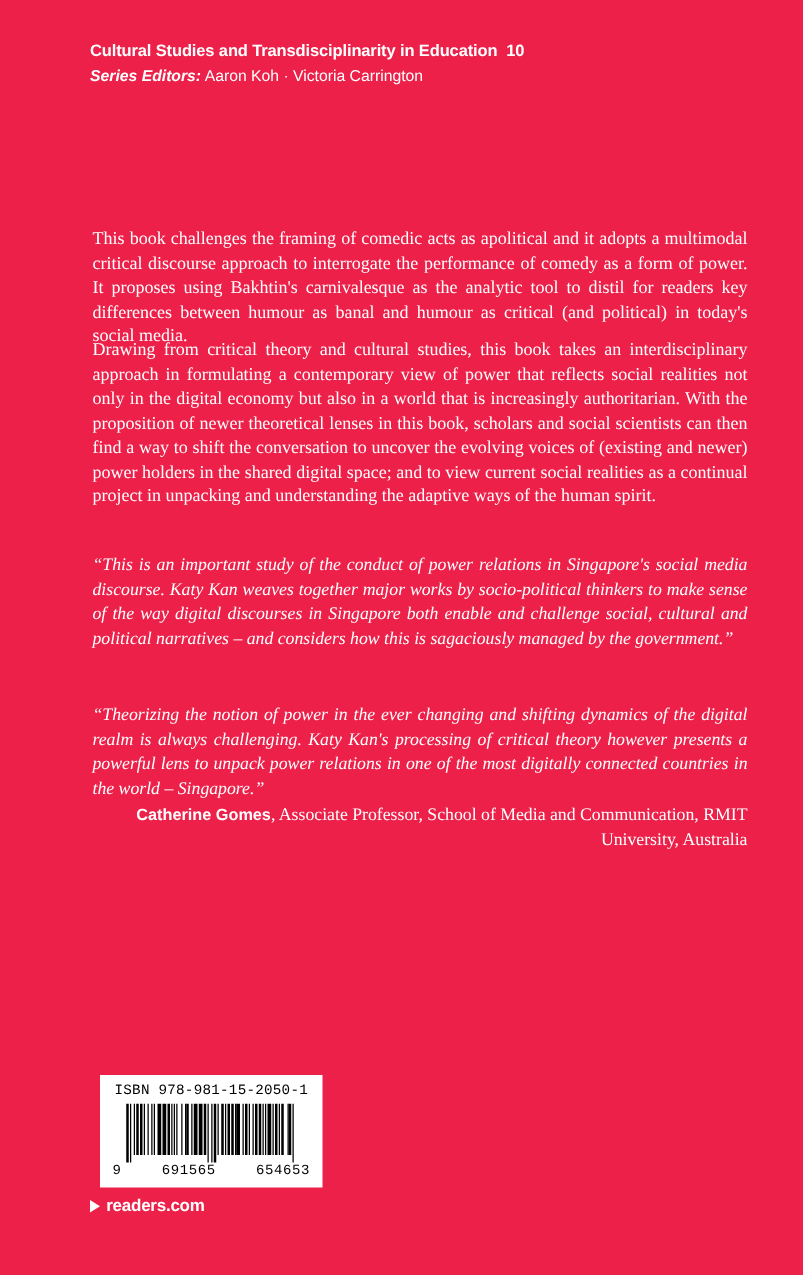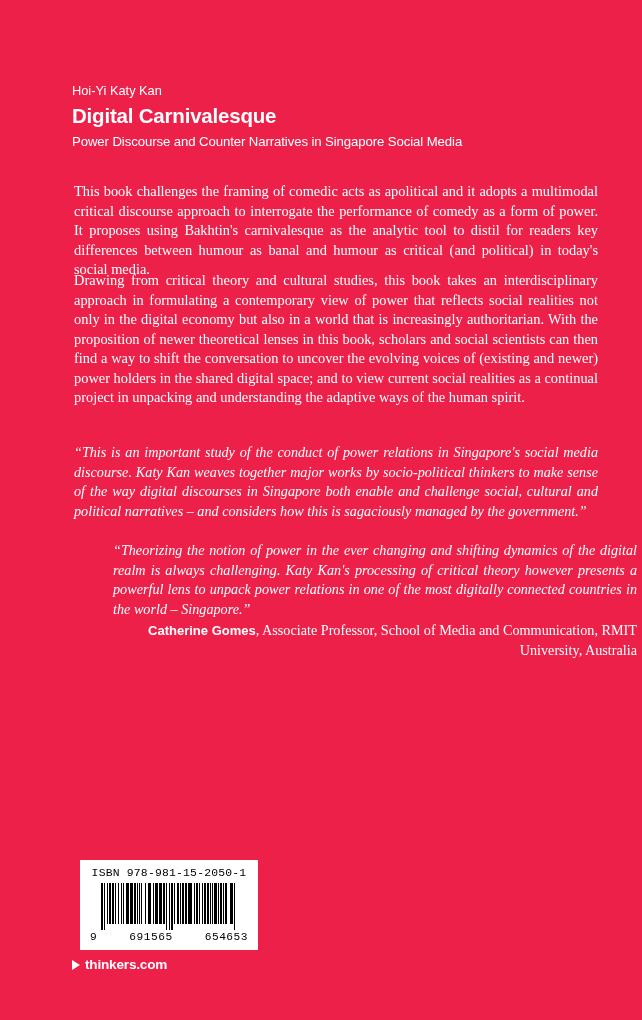--- a/index.html
+++ b/index.html
@@ -104,21 +104,21 @@
   .blurb.p2 { top: 271px; }
 
   
   .endorsement {
     position: absolute;
     left: 74px;
     width: 524px;
     color: #ffffff;
   }
   .endorsement.e1 { top: 443px; }
-  .endorsement.e2 { top: 541px; margin-left: 39px; }
+  .endorsement.e2 { top: 563px; }
 
   .quote-text {
     font-family: "Liberation Serif", serif;
     font-style: italic;
     font-size: 14.2px;
     line-height: 1.38;
     text-align: justify;
   }
   .quote-attrib {
     margin-top: 2px;
@@ -198,26 +198,30 @@
     font-size: 13.6px;
     color: #ffffff;
     letter-spacing: -0.2px;
   }
 </style>
 </head>
 <body>
 
 <div class="cover">
 
-
-  <div class="title-block">
-    <div class="author-name">Hoi-Yi Katy Kan</div>
-    <div class="book-title">Digital Carnivalesque</div>
-    <div class="book-subtitle">Power Discourse and Counter Narratives in Singapore Social Media</div>
-  </div>
+  <div class="series-block">
+    <div class="series-title">
+      <span>Cultural Studies and Transdisciplinarity in Education</span><span class="series-number">10</span>
+    </div>
+    <div class="series-editors">
+      <span class="lbl">Series Editors:</span>
+      <span>Aaron Koh · Victoria Carrington</span>
+    </div>
+  </div>
+
 
   <div class="blurb p1">This book challenges the framing of comedic acts as apolitical and it adopts a multimodal critical discourse approach to interrogate the performance of comedy as a form of power. It proposes using Bakhtin's carnivalesque as the analytic tool to distil for readers key differences between humour as banal and humour as critical (and political) in today's social media.</div>
   <div class="blurb p2">Drawing from critical theory and cultural studies, this book takes an interdisciplinary approach in formulating a contemporary view of power that reflects social realities not only in the digital economy but also in a world that is increasingly authoritarian. With the proposition of newer theoretical lenses in this book, scholars and social scientists can then find a way to shift the conversation to uncover the evolving voices of (existing and newer) power holders in the shared digital space; and to view current social realities as a continual project in unpacking and understanding the adaptive ways of the human spirit.</div>
 
   <div class="endorsement e1">
     <div class="quote-text">“This is an important study of the conduct of power relations in Singapore's social media discourse. Katy Kan weaves together major works by socio-political thinkers to make sense of the way digital discourses in Singapore both enable and challenge social, cultural and political narratives – and considers how this is sagaciously managed by the government.”</div>
   </div>
 
   <div class="endorsement e2">
     <div class="quote-text">“Theorizing the notion of power in the ever changing and shifting dynamics of the digital realm is always challenging. Katy Kan's processing of critical theory however presents a powerful lens to unpack power relations in one of the most digitally connected countries in the world – Singapore.”</div>
@@ -332,16 +336,16 @@
       </div>
     <div class="barcode-digits">
       <span class="grp">9</span>
       <span class="grp">691565</span>
       <span class="grp">654653</span>
     </div>
   </div>
 
   <div class="springer">
     <span class="tri"></span>
-    <span class="txt">thinkers.com</span>
+    <span class="txt">readers.com</span>
   </div>
 
 </div>
 
 </body></html>

